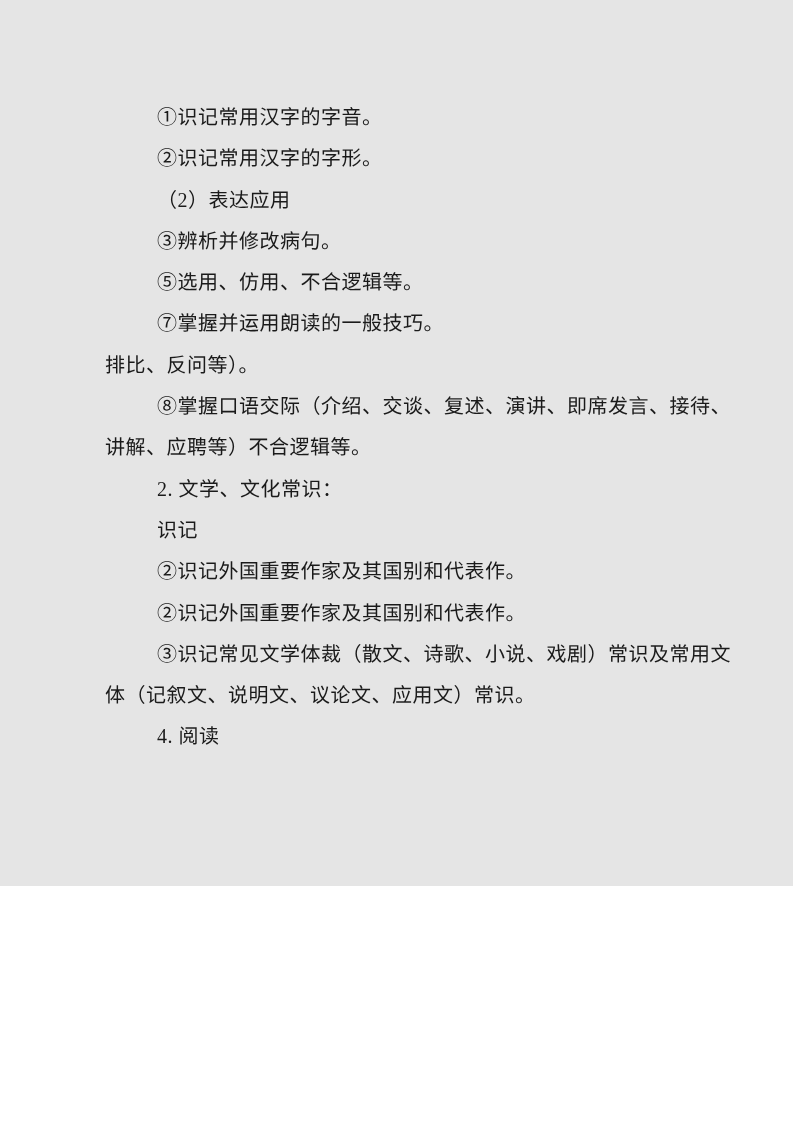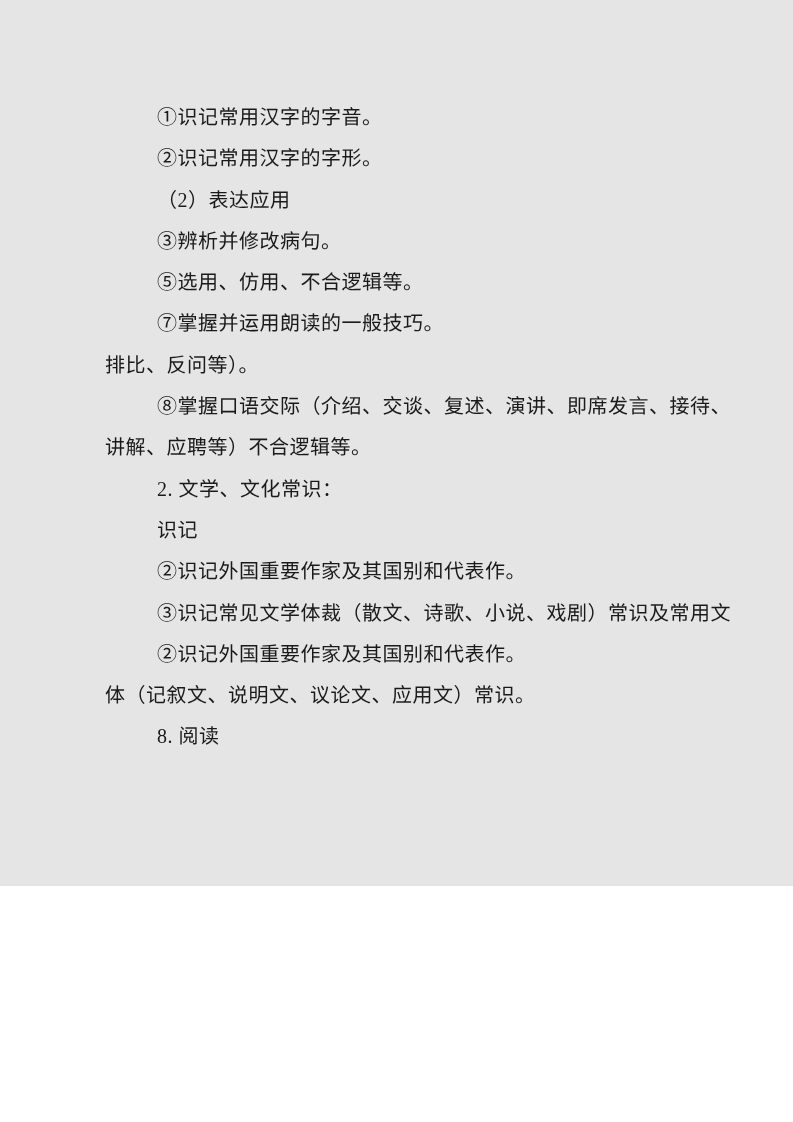--- a/index.html
+++ b/index.html
@@ -40,18 +40,18 @@
     <div class="line ind">（2）表达应用</div>
     <div class="line ind">③辨析并修改病句。</div>
     <div class="line ind">⑤选用、仿用、不合逻辑等。</div>
     <div class="line ind">⑦掌握并运用朗读的一般技巧。</div>
     <div class="line">排比、反问等）。</div>
     <div class="line ind">⑧掌握口语交际（介绍、交谈、复述、演讲、即席发言、接待、</div>
     <div class="line">讲解、应聘等）不合逻辑等。</div>
     <div class="line ind">2. 文学、文化常识：</div>
     <div class="line ind">识记</div>
     <div class="line ind">②识记外国重要作家及其国别和代表作。</div>
+    <div class="line ind">②识记外国重要作家及其国别和代表作。</div>
     <div class="line ind">③识记常见文学体裁（散文、诗歌、小说、戏剧）常识及常用文</div>
-    <div class="line ind">②识记外国重要作家及其国别和代表作。</div>
     <div class="line">体（记叙文、说明文、议论文、应用文）常识。</div>
-    <div class="line ind">8. 阅读</div>
+    <div class="line ind">4. 阅读</div>
   </div>
 </div>
 
 </body></html>

